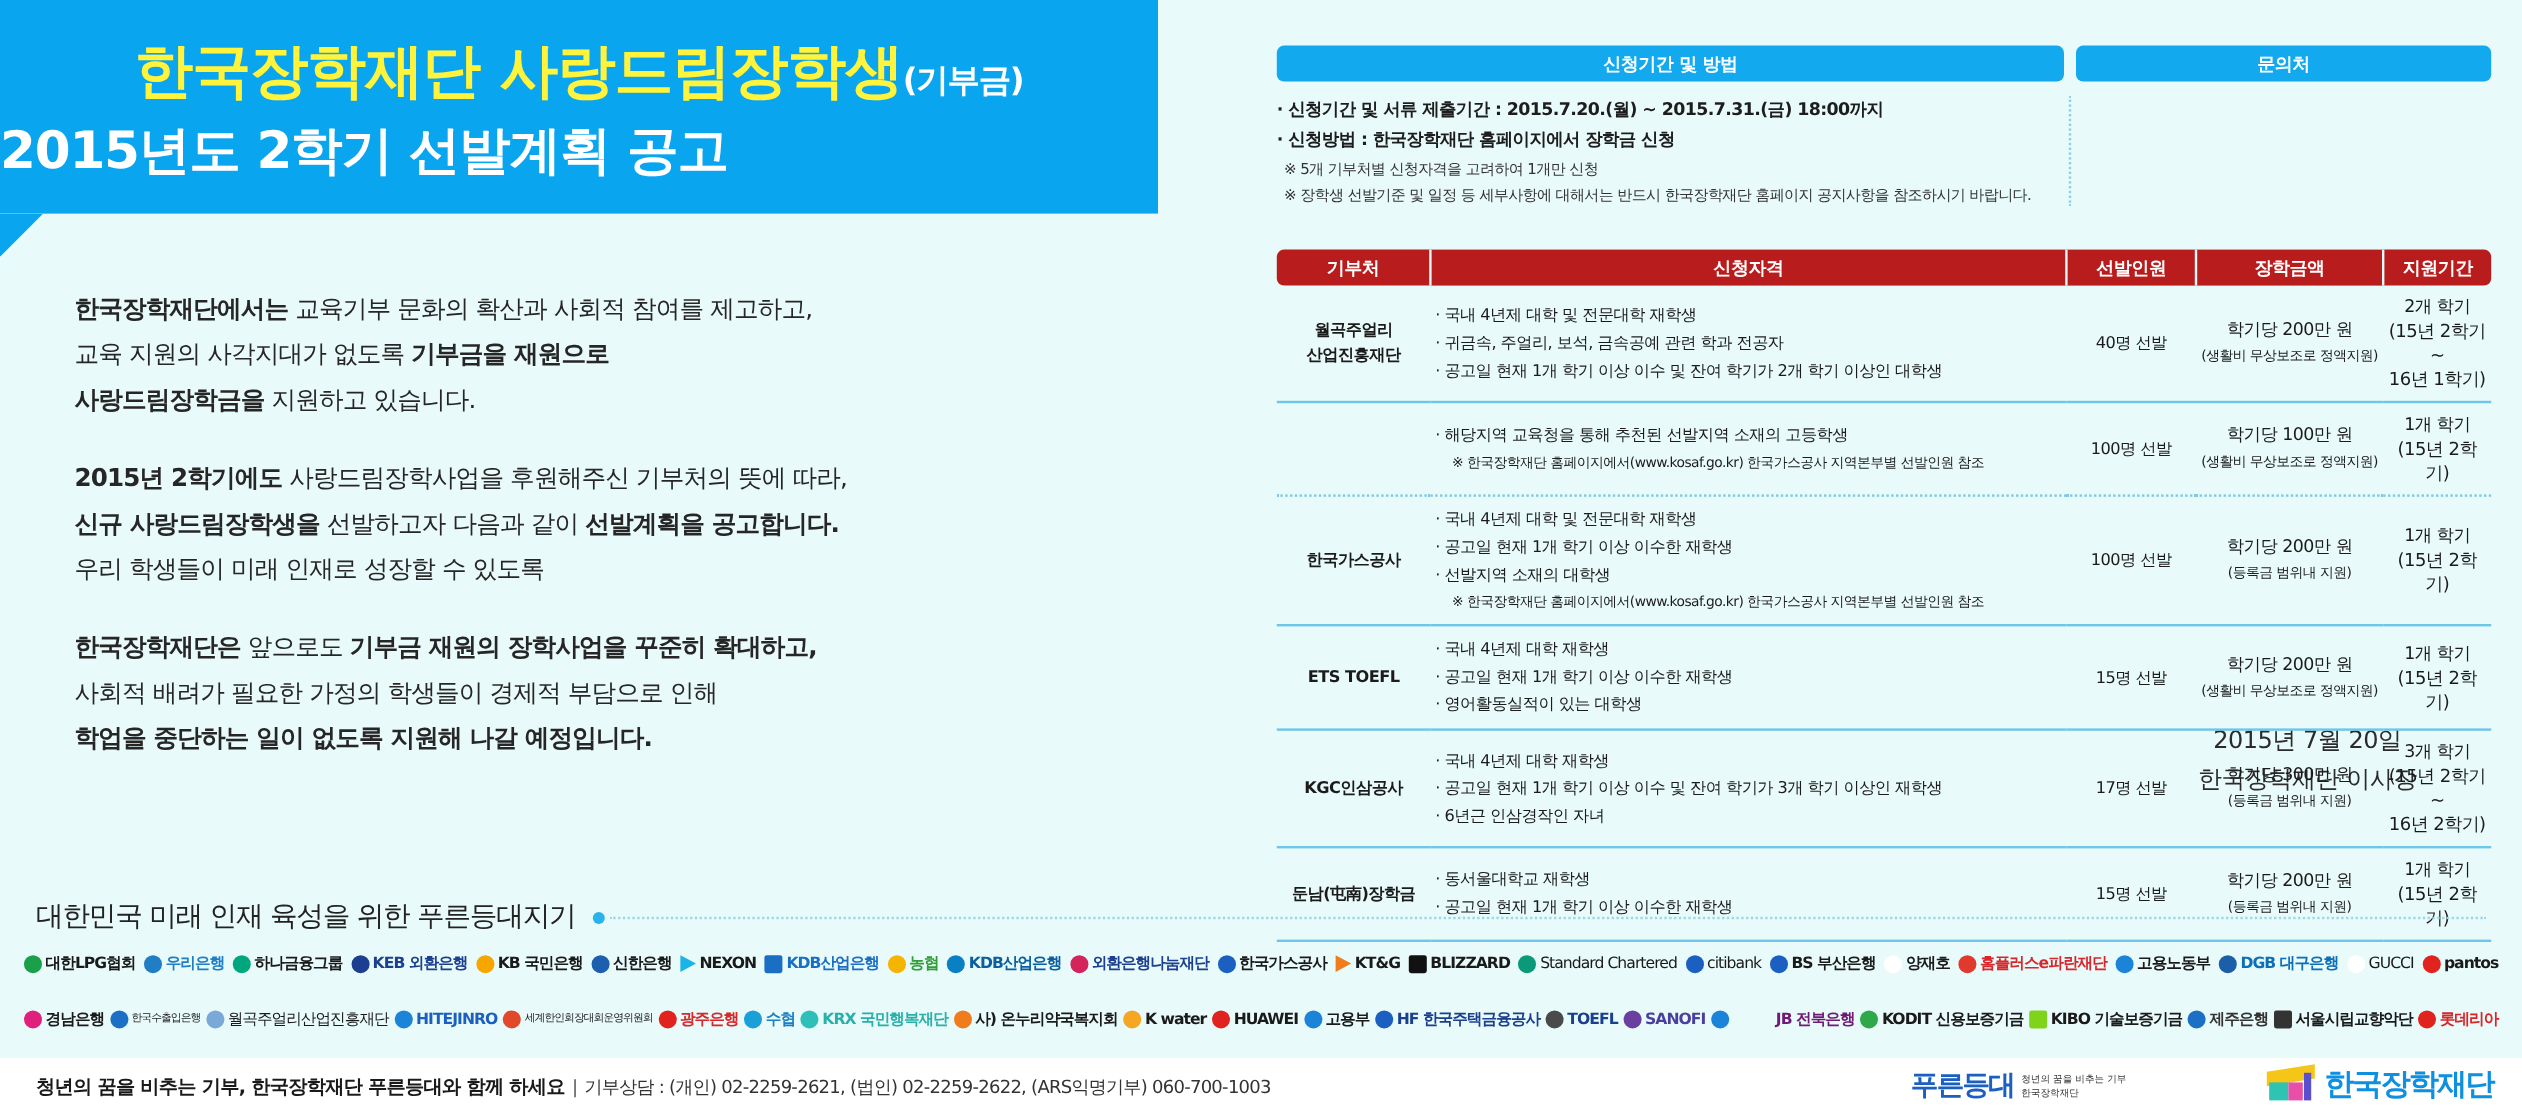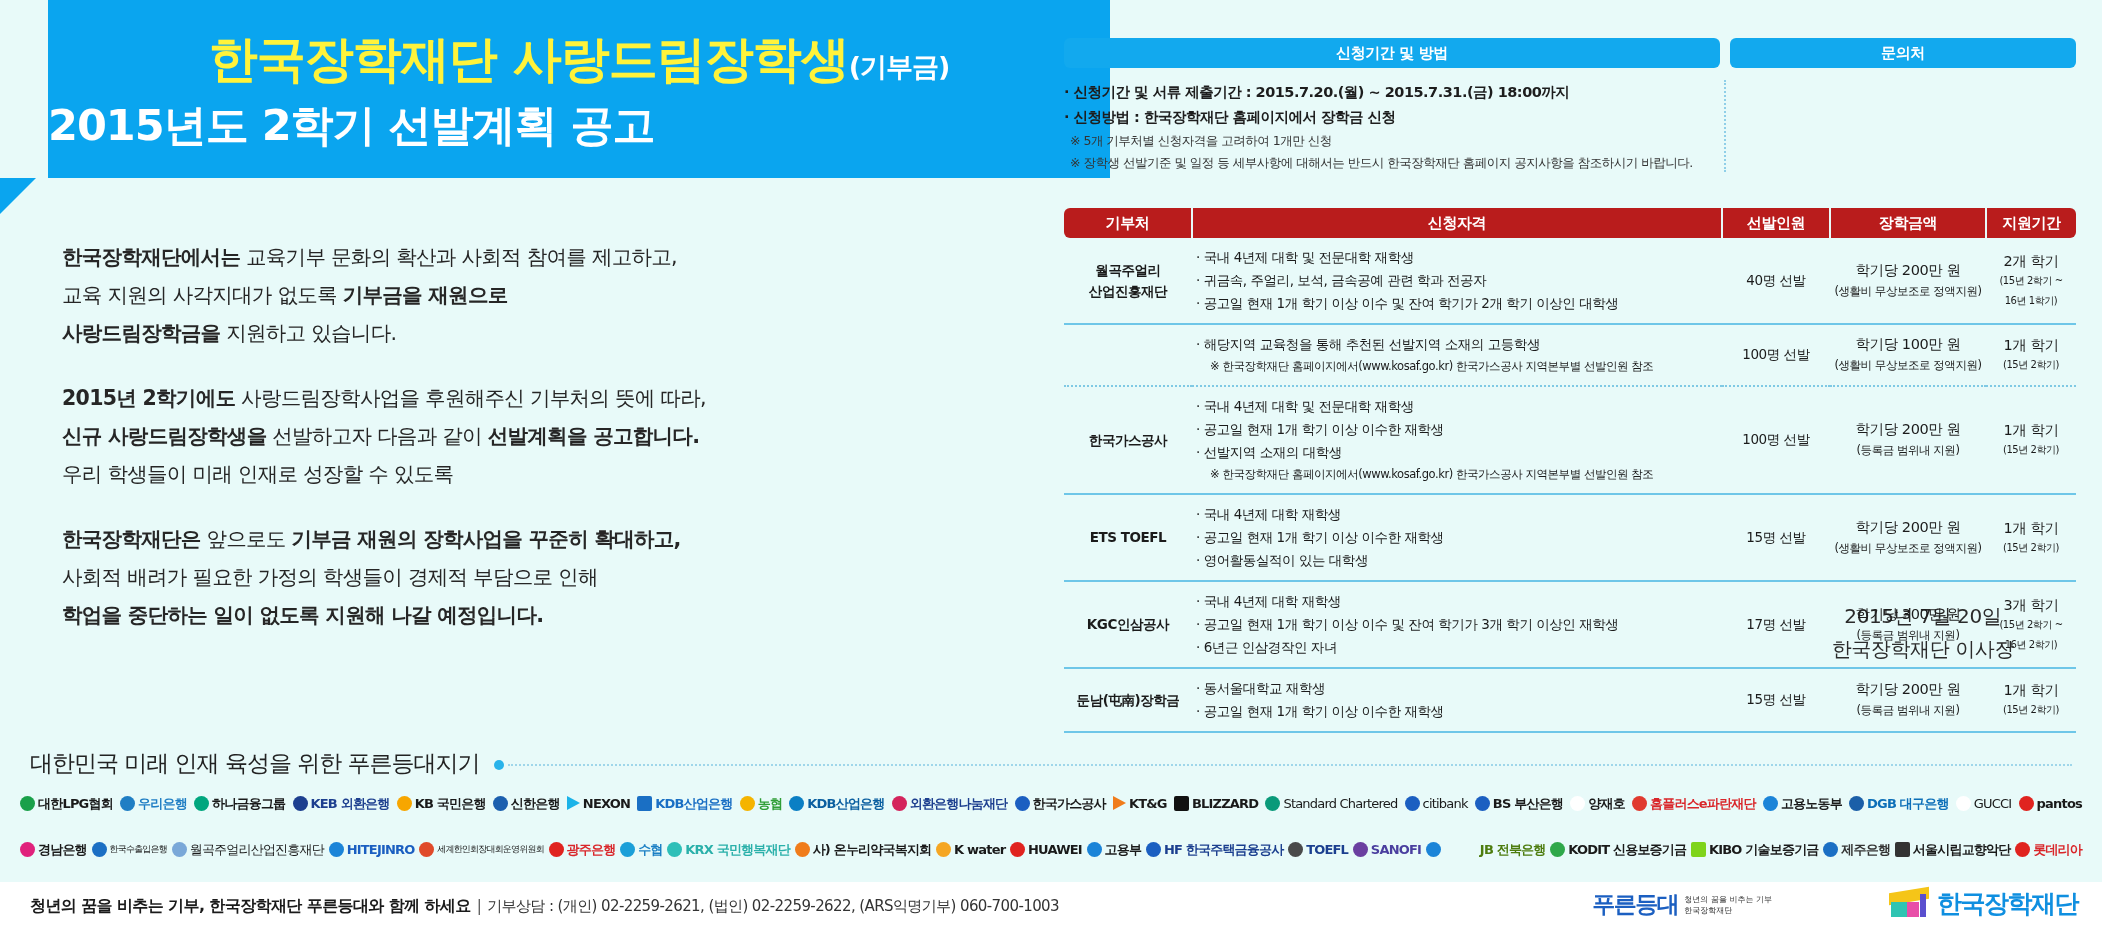--- a/index.html
+++ b/index.html
@@ -11,23 +11,22 @@
   }
   #poster {
     position: relative;
     width: 2102px; height: 930px;
     background: #e8faf9;
   }
 
   
   .title-block {
     position: absolute; left: 0; top: 0;
-    width: 1062px; height: 178px;
+    width: 965px; height: 178px;
     background: #0aa5ef;
-    margin-left: 48px;
   }
   .title-notch {
     position: absolute; left: 0; top: 178px;
     width: 36px; height: 36px;
     background: #0aa5ef;
     clip-path: polygon(0 0, 100% 0, 0 100%);
   }
   .title-line1 {
     position: absolute; left: 0; right: 0; top: 27px;
     text-align: center;
@@ -154,21 +153,21 @@
   .c-qual .li { line-height: 23px; font-size: 13.5px; white-space: nowrap; }
   .c-qual .li::before { content: "· "; }
   .c-qual .note { font-size: 11.5px; line-height: 21px; padding-left: 14px; white-space: nowrap; }
   .c-qual .note::before { content: "※ "; }
   .c-num    { text-align: center; font-size: 14.5px; }
   .c-amt    { text-align: center; line-height: 21px; }
   .c-amt .big { font-size: 14.5px; }
   .c-amt .small { font-size: 11.5px; }
   .c-per    { text-align: center; line-height: 20px; }
   .c-per .big { font-size: 14.5px; }
-  .c-per .small { font-size: 10px; }
+  .c-per .small { font-size: 15px; }
 
   
   .sponsor-sec {
     position: absolute; left: 0; top: 742px;
     width: 2102px; height: 140px;
   }
   .sponsor-title {
     position: absolute; left: 30px; top: 6px;
     font-size: 23px; color: #222; letter-spacing: -1px;
     white-space: nowrap;
@@ -608,21 +607,21 @@
         <div class="logo">
           <span class="mark" style="background: rgb(74, 74, 74);"></span>
           <span class="txt" style="color: rgb(27, 63, 143);">TOEFL</span>
         </div>
         <div class="logo">
           <span class="mark" style="background: rgb(107, 63, 160);"></span>
           <span class="txt" style="color: rgb(74, 63, 159);">SANOFI</span>
         </div>
         <div class="logo">
           <span class="mark" style="background: rgb(27, 132, 216);"></span>
-          <span class="txt" style="color: #4d7c0f; padding-left: 36px;">JB 전북은행</span>
+          <span class="txt" style="color: #701a75; padding-left: 36px;">JB 전북은행</span>
         </div>
         <div class="logo">
           <span class="mark" style="background: rgb(47, 168, 74);"></span>
           <span class="txt">KODIT 신용보증기금</span>
         </div>
         <div class="logo">
           <span class="mark sq" style="background: rgb(127, 212, 27);"></span>
           <span class="txt">KIBO 기술보증기금</span>
         </div>
         <div class="logo">

